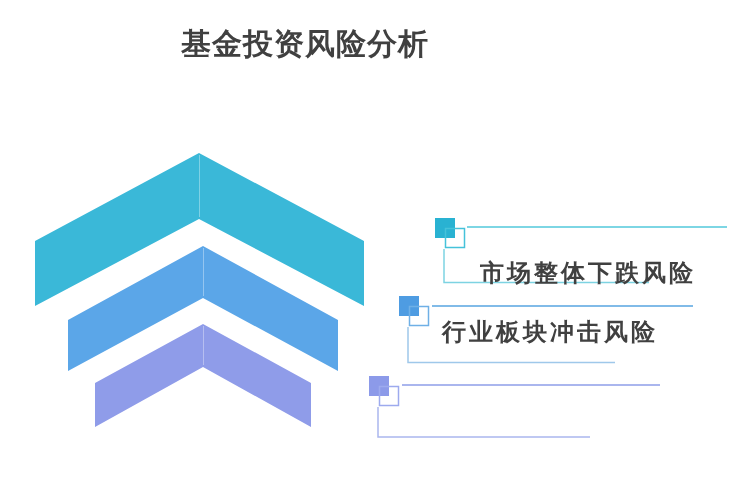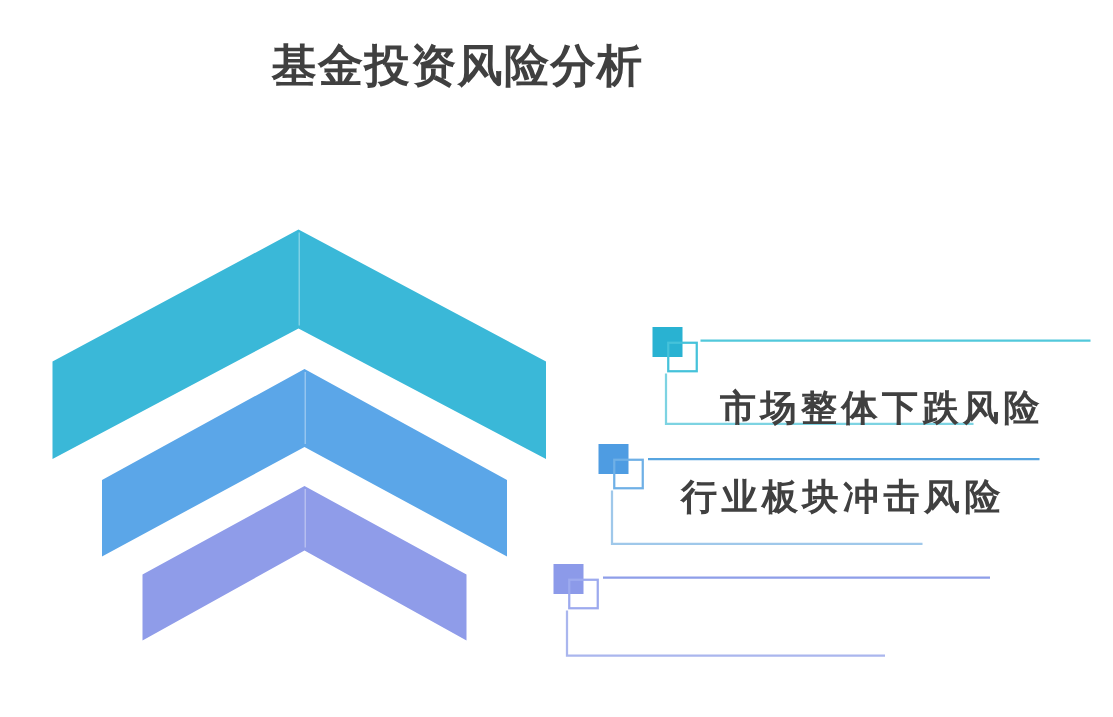--- a/index.html
+++ b/index.html
@@ -37,21 +37,21 @@
   .risk-label {
     position: absolute;
     font-size: 24px;
     font-weight: bold;
     color: #404040;
     letter-spacing: 3px;
     line-height: 1;
     white-space: nowrap;
   }
   .risk-label-1 { left: 480px; top: 241px; margin-top: 20px; }
-  .risk-label-2 { left: 454px; top: 320px; }
+  .risk-label-2 { left: 442px; top: 320px; }
   .risk-label-3 { left: 412px; top: 398px; }
 </style>
 </head>
 <body>
 
 <div class="canvas">
 
   <h1 class="title">基金投资风险分析</h1>
 
   <svg class="diagram-svg" viewBox="0 0 742 478">

